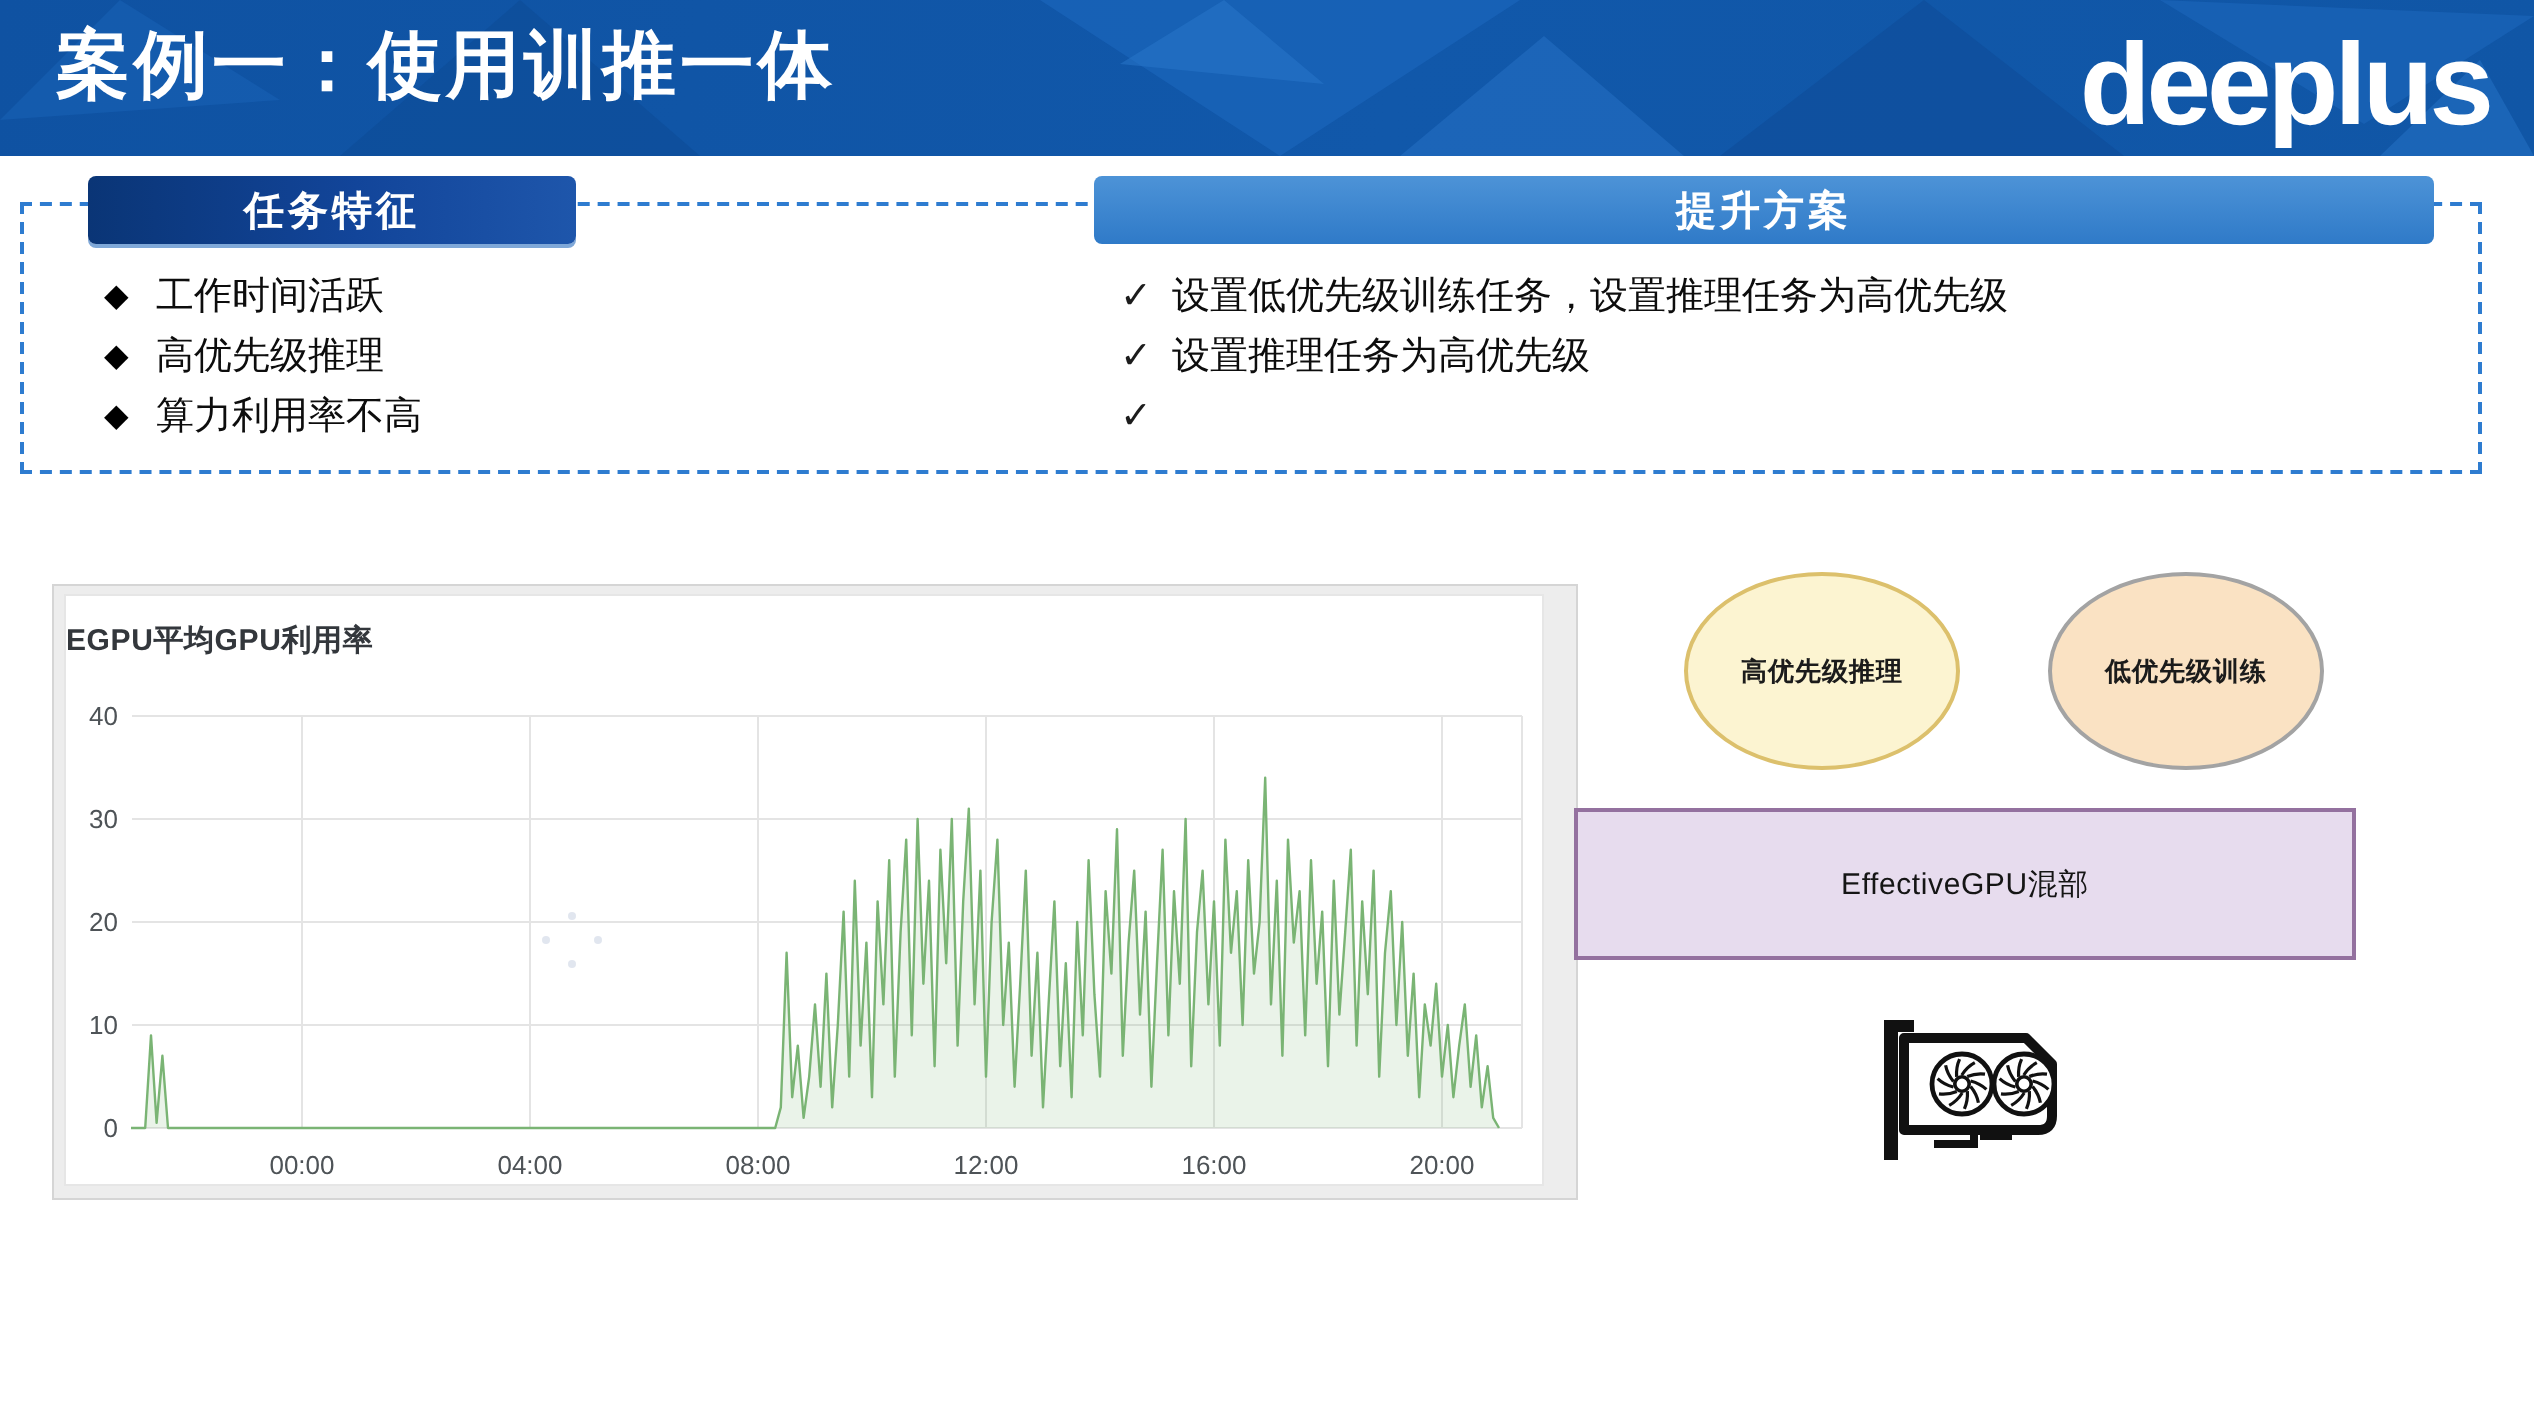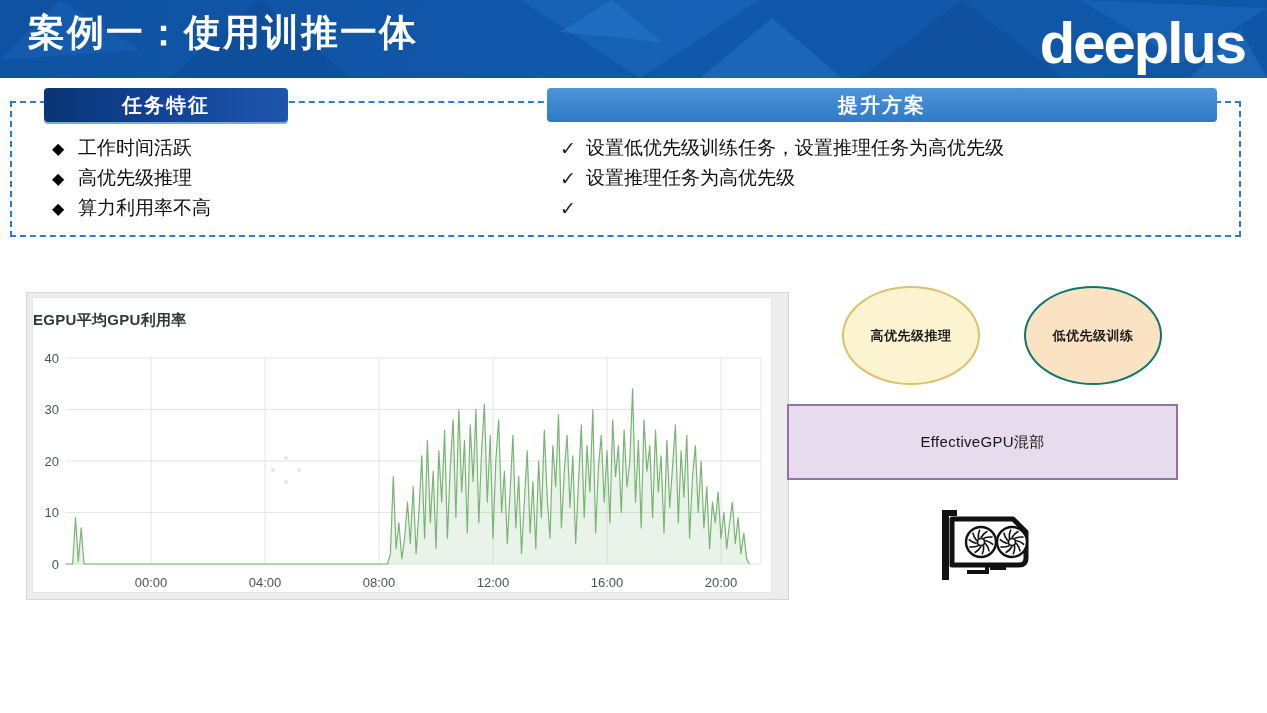--- a/index.html
+++ b/index.html
@@ -39,21 +39,21 @@
               border:1px solid #e6e6e6;box-sizing:border-box;}
   .chart-title{position:absolute;left:0;top:13px;width:740px;text-align:left;
                font-size:15px;font-weight:700;color:#33373c;letter-spacing:.3px;}
   .chart-card svg{position:absolute;left:0;top:0;}
 
   
   .ellipse{position:absolute;width:138px;height:99px;border-radius:50%;box-sizing:border-box;
            display:flex;align-items:center;justify-content:center;
            font-size:13px;font-weight:700;color:#1b1b1b;letter-spacing:.5px;}
   .ellipse-inference{left:842px;top:286px;background:#fcf4d1;border:2px solid #dcc06c;}
-  .ellipse-training{left:1024px;top:286px;background:#fae2c3;border:2px solid #0f766e;}
+  .ellipse-training{left:1024px;top:286px;background:#fae2c3;border:2px solid #a3a3a3;}
   .colocation-box{position:absolute;left:787px;top:404px;width:391px;height:76px;box-sizing:border-box;
                   background:#e7dcee;border:2px solid #94719f;
                   display:flex;align-items:center;justify-content:center;
                   font-size:15px;color:#151515;letter-spacing:.3px;}
   .gpu-icon{position:absolute;left:930px;top:502px;width:115px;height:85px;}
 </style>
 </head>
 <body>
 
 <div class="slide">

